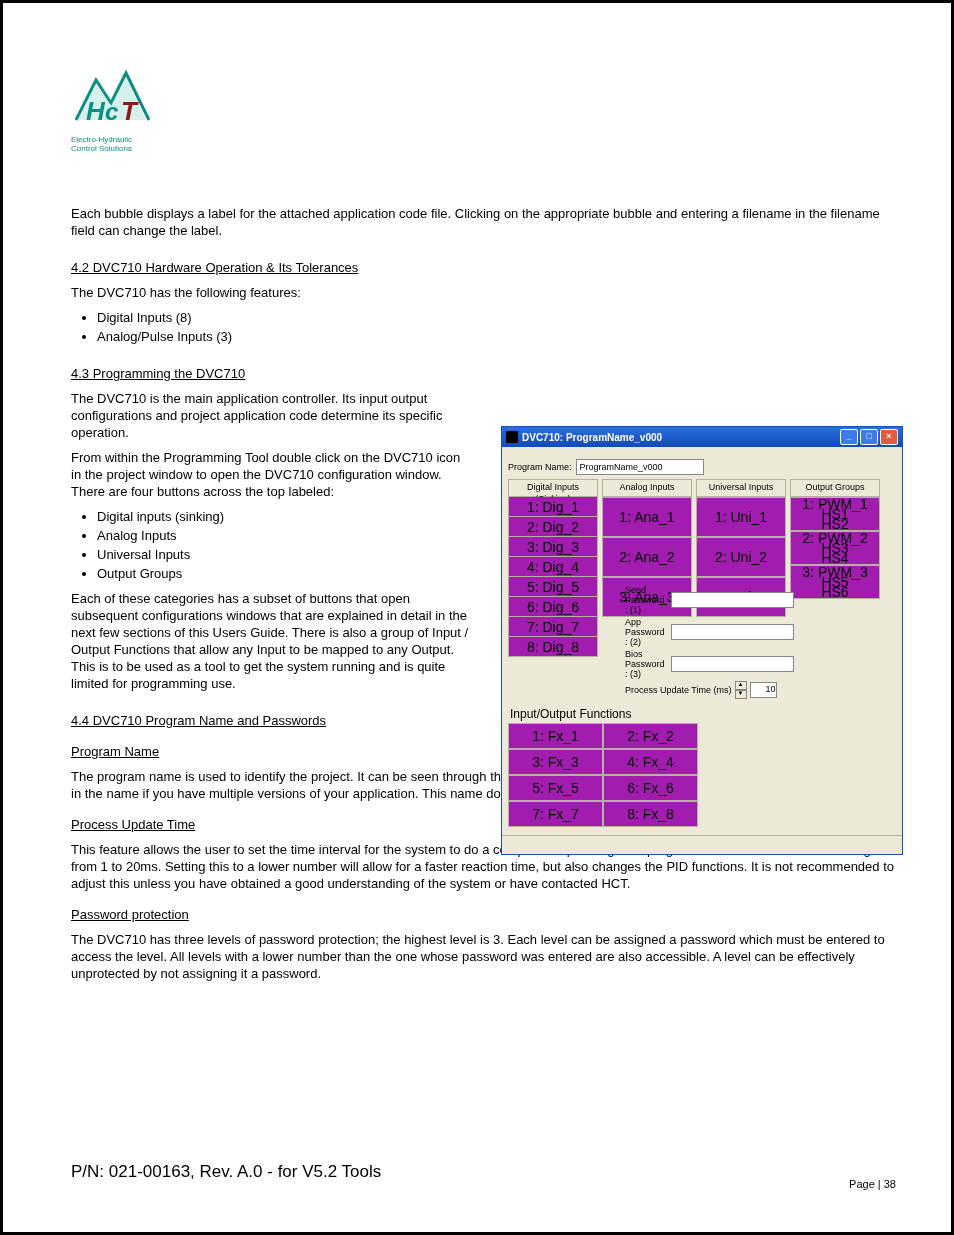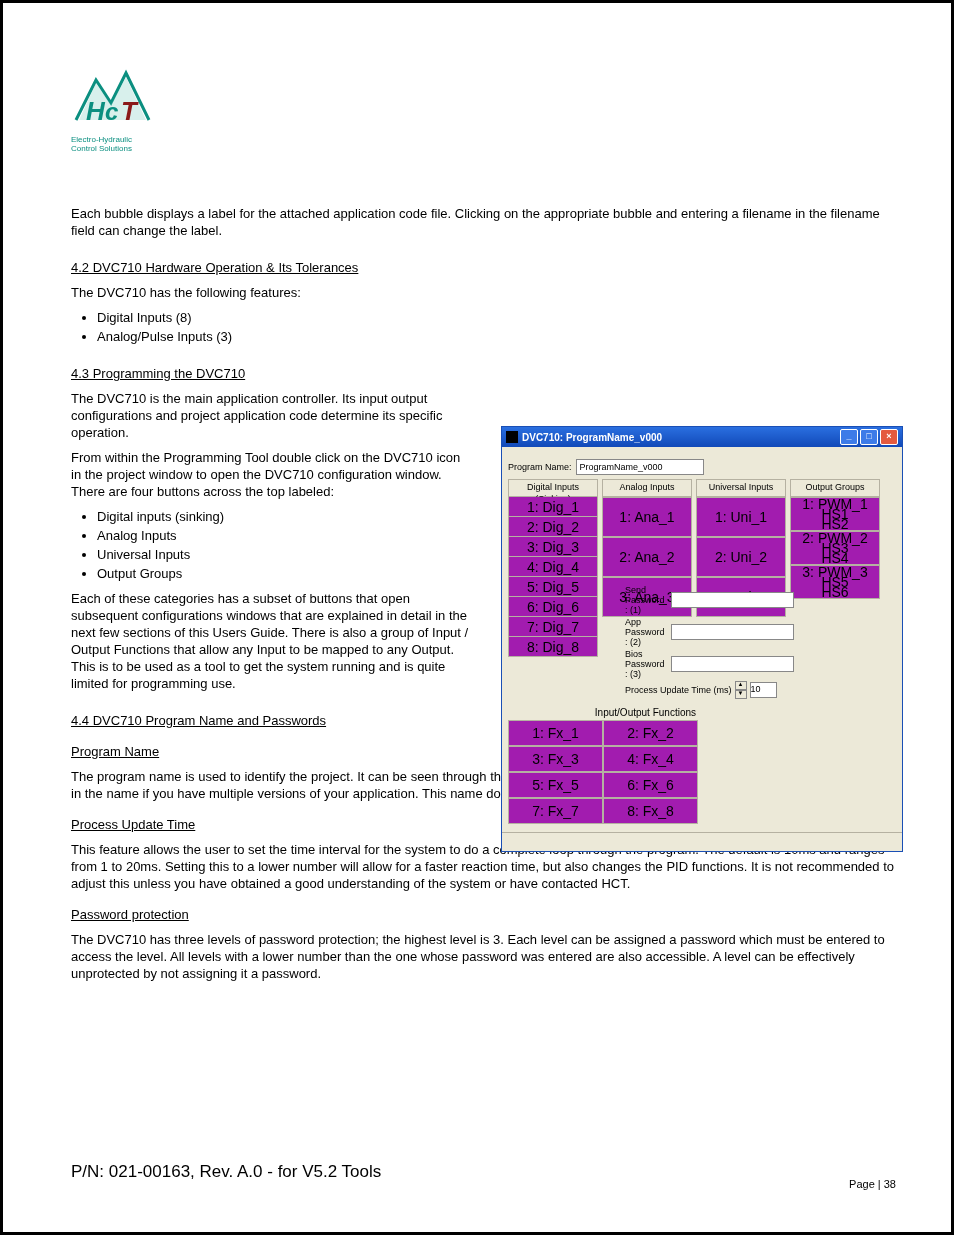--- a/index.html
+++ b/index.html
@@ -161,38 +161,38 @@
     border:1px solid #888;
     background:#fff;
     font-size:9px;
   }
   .mf-row .spinner {
     width: 25px;
     height: 14px;
     border: 1px solid #888;
     background: #fff;
     font-size: 9px;
-    text-align: left;
+    text-align: right;
     line-height:12px;
   }
   .updown {
     display:flex; flex-direction:column;
     width:12px;
   }
   .updown span {
     height:7px;
     border:1px solid #888;
     background:#ece9d8;
     font-size:6px;
     line-height:5px;
     text-align:center;
   }
 
   .io-section { margin-top: 6px; width: 190px; }
-  .io-head { text-align:right; font-size:10px; padding:2px; }
+  .io-head { text-align:left; font-size:12px; padding:2px; }
   .io-grid { display:grid; grid-template-columns: 1fr 1fr; }
   .io-grid .cell { height: 26px; }
 
   .statusbar {
     height: 18px;
     border-top: 1px solid #b5b1a1;
     background: #ece9d8;
   }
 </style>
 </head>

